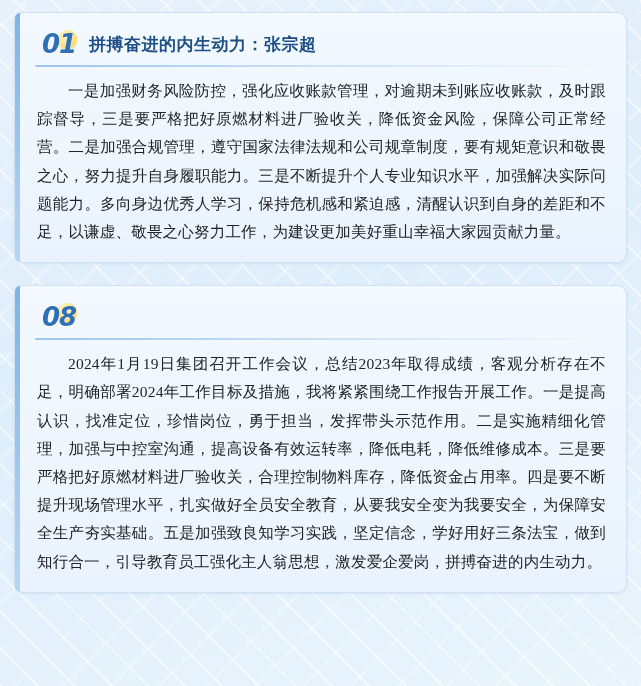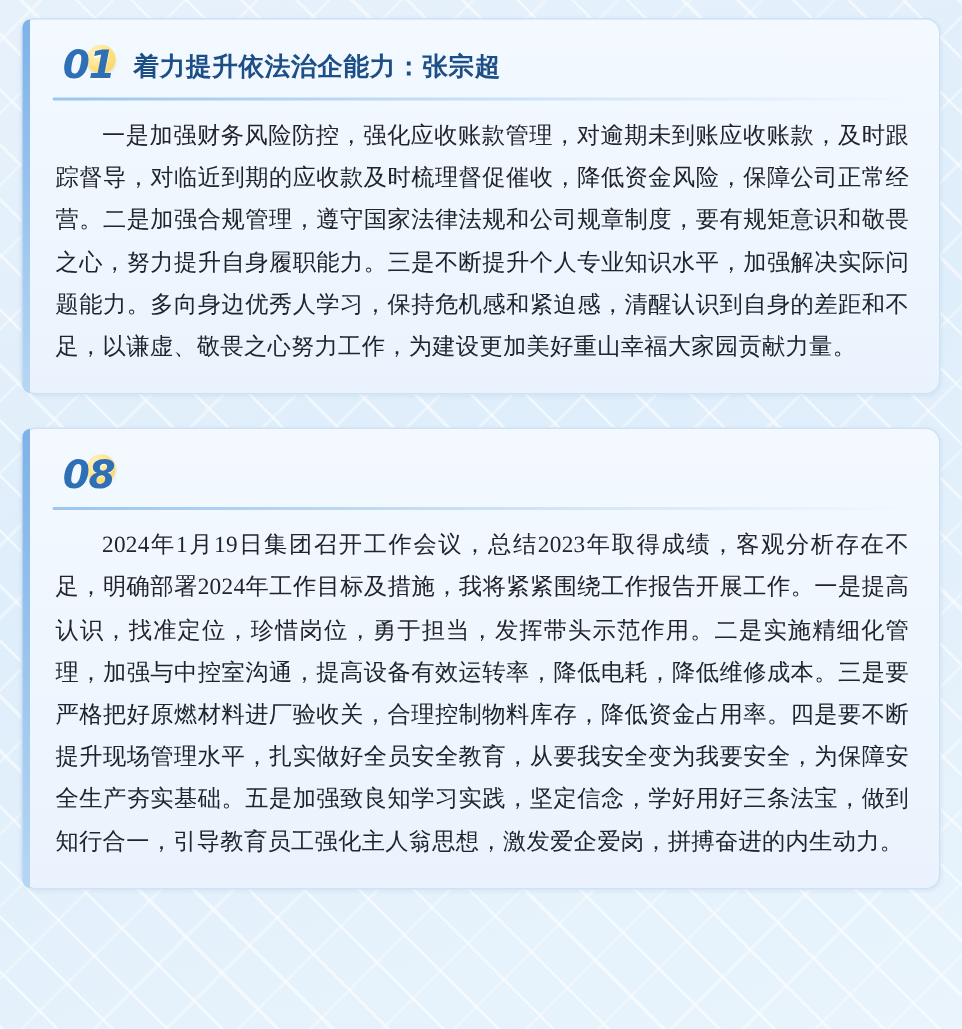--- a/index.html
+++ b/index.html
@@ -123,24 +123,24 @@
 <div class="bg-texture"></div>
 
 <div class="page">
 
   <div class="card">
     <div class="title-row">
       <span class="num-badge">
         <span class="dot"></span>
         <span class="num">01</span>
       </span>
-      <span class="card-title">着力提升依法治企能力：张宗超</span>
+      <span class="card-title">拼搏奋进的内生动力：张宗超</span>
     </div>
     <div class="title-underline"></div>
-    <p class="body-text">一是加强财务风险防控，强化应收账款管理，对逾期未到账应收账款，及时跟踪督导，对临近到期的应收款及时梳理督促催收，降低资金风险，保障公司正常经营。二是加强合规管理，遵守国家法律法规和公司规章制度，要有规矩意识和敬畏之心，努力提升自身履职能力。三是不断提升个人专业知识水平，加强解决实际问题能力。多向身边优秀人学习，保持危机感和紧迫感，清醒认识到自身的差距和不足，以谦虚、敬畏之心努力工作，为建设更加美好重山幸福大家园贡献力量。</p>
+    <p class="body-text">一是加强财务风险防控，强化应收账款管理，对逾期未到账应收账款，及时跟踪督导，三是要严格把好原燃材料进厂验收关，降低资金风险，保障公司正常经营。二是加强合规管理，遵守国家法律法规和公司规章制度，要有规矩意识和敬畏之心，努力提升自身履职能力。三是不断提升个人专业知识水平，加强解决实际问题能力。多向身边优秀人学习，保持危机感和紧迫感，清醒认识到自身的差距和不足，以谦虚、敬畏之心努力工作，为建设更加美好重山幸福大家园贡献力量。</p>
   </div>
 
   <div class="card">
     <div class="title-row">
       <span class="num-badge">
         <span class="dot"></span>
         <span class="num">08</span>
       </span>
     </div>
     <div class="title-underline"></div>

